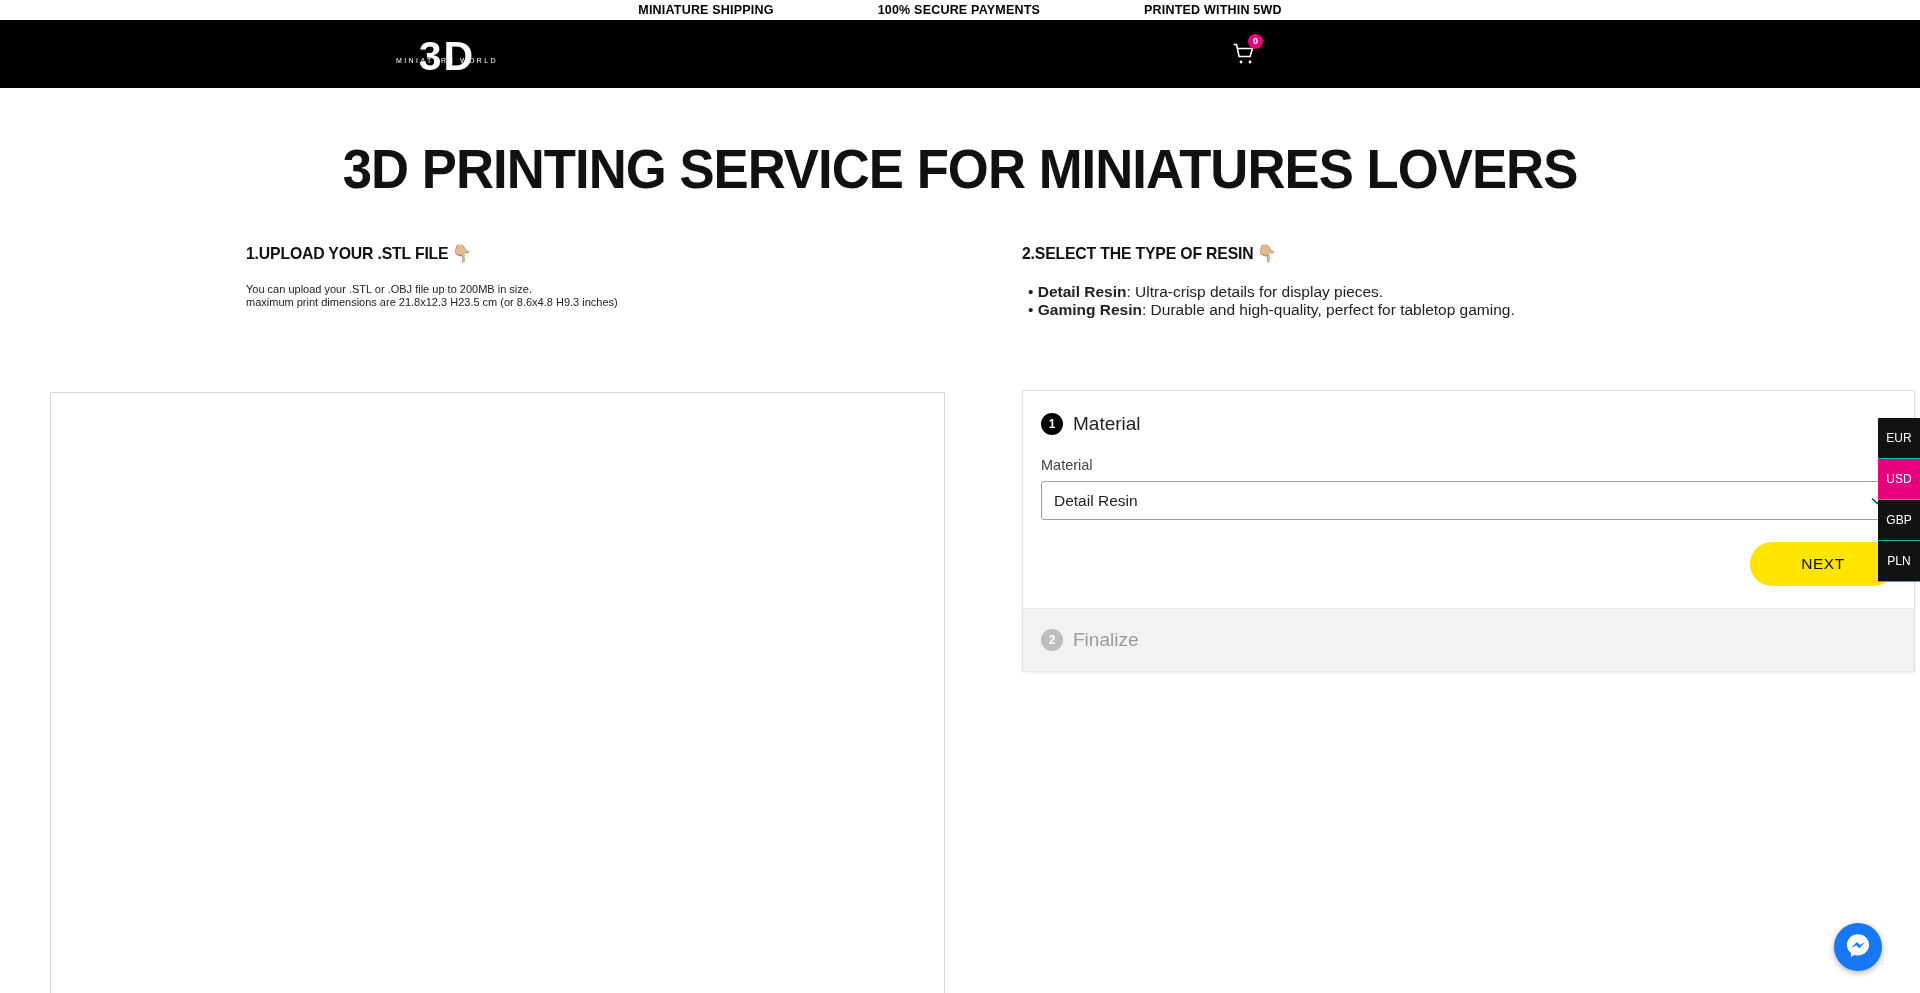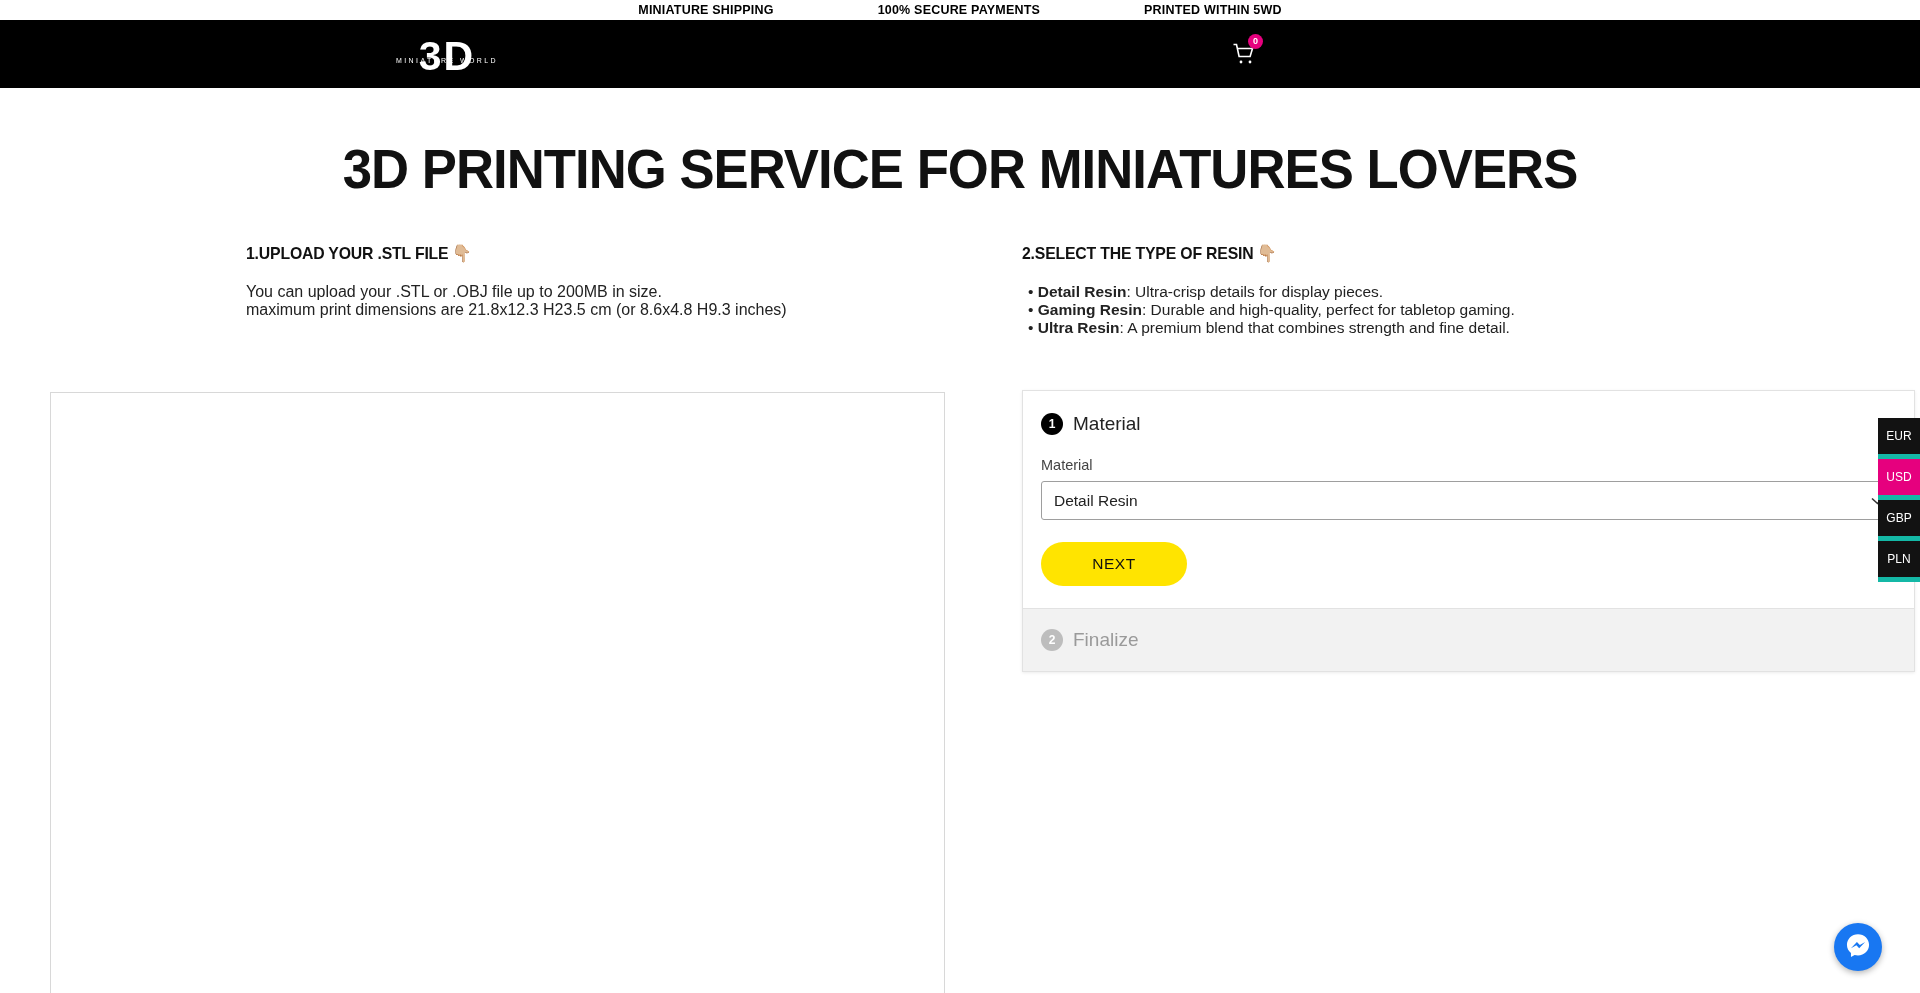--- a/index.html
+++ b/index.html
@@ -114,21 +114,21 @@
     font-size: 17px;
     font-weight: 900;
     color: #111;
     letter-spacing: -0.2px;
     transform: scaleX(0.93);
     transform-origin: left center;
     white-space: nowrap;
   }
   .lead-text {
     margin-top: 19px;
-    font-size: 16px;
+    font-size: 11px;
     color: #222;
     line-height: 1.14;
   }
   .resin-list {
     margin-top: 19px;
     font-size: 15.5px;
     color: #222;
     line-height: 1.16;
   }
   .resin-list li { list-style: none; white-space: nowrap; margin-left: 6px; }
@@ -187,21 +187,21 @@
     font-family: "Liberation Sans", sans-serif;
   }
   .select-chevron {
     position: absolute;
     right: 12px; top: 50%;
     transform: translateY(-50%);
     pointer-events: none;
     color: #444;
     font-size: 12px;
   }
-  .next-btn-row { display: flex; justify-content: flex-start; margin-top: 22px; }
+  .next-btn-row { display: flex; justify-content: flex-end; margin-top: 22px; }
   .next-btn {
     width: 146px; height: 44px;
     background: #ffe400;
     color: #111;
     border: none;
     border-radius: 22px;
     font-size: 15.5px;
     letter-spacing: 0.6px;
     cursor: pointer;
     font-family: "Liberation Sans", sans-serif;
@@ -220,21 +220,21 @@
     width: 42px;
   }
   .cur-btn {
     height: 41px;
     background: #121212;
     color: #ffffff;
     font-size: 12px;
     display: flex;
     align-items: center;
     justify-content: center;
-    border-bottom: 5px solid #14b8a6;
+    border-bottom: 1px solid #14b8a6;
     cursor: pointer;
   }
   .cur-btn.active { background: #e6007e; }
 
   
   .messenger {
     position: absolute;
     right: 38px;
     bottom: 22px;
     width: 48px;
@@ -288,23 +288,20 @@
 
   <div class="col-right">
     <div class="step-heading">2.SELECT THE TYPE OF RESIN 👇🏼</div>
     <ul class="resin-list">
       <li>
         <span>• </span><b>Detail Resin</b><span>: Ultra-crisp details for display pieces.</span>
       </li>
       <li>
         <span>• </span><b>Gaming Resin</b><span>: Durable and high-quality, perfect for tabletop gaming.</span>
       </li>
-      <li>
-        <span>• </span><b>Ultra Resin</b><span>: A premium blend that combines strength and fine detail.</span>
-      </li>
     </ul>
   </div>
 </div>
 
 <div class="upload-box"></div>
 
 <div class="config-card">
   <div class="step-section">
     <div class="step-row">
       <span class="step-bullet">1</span>

